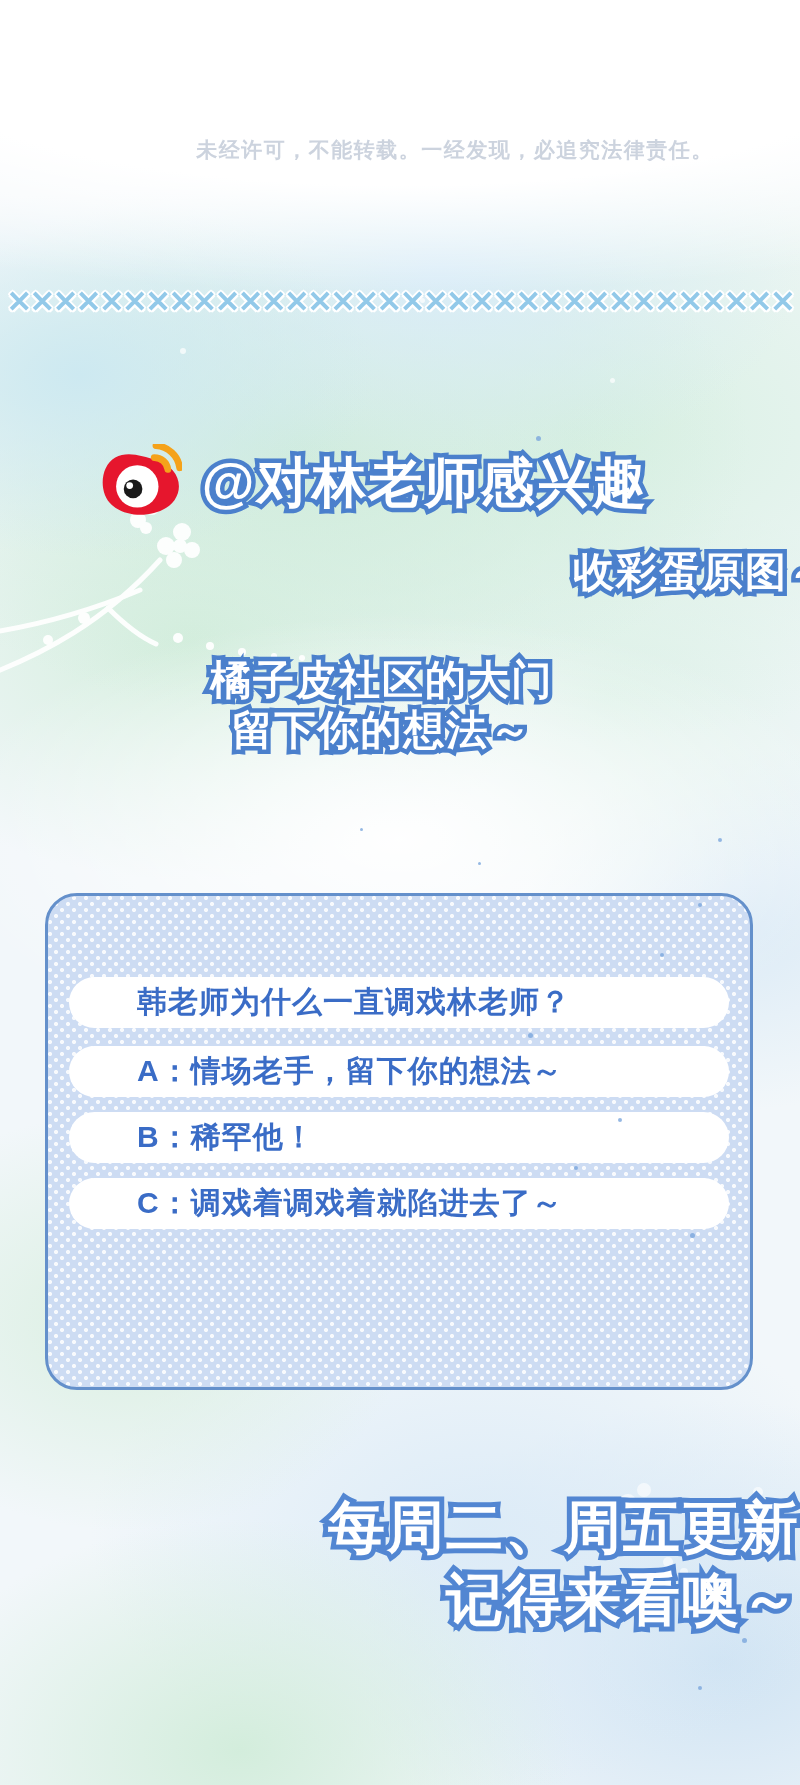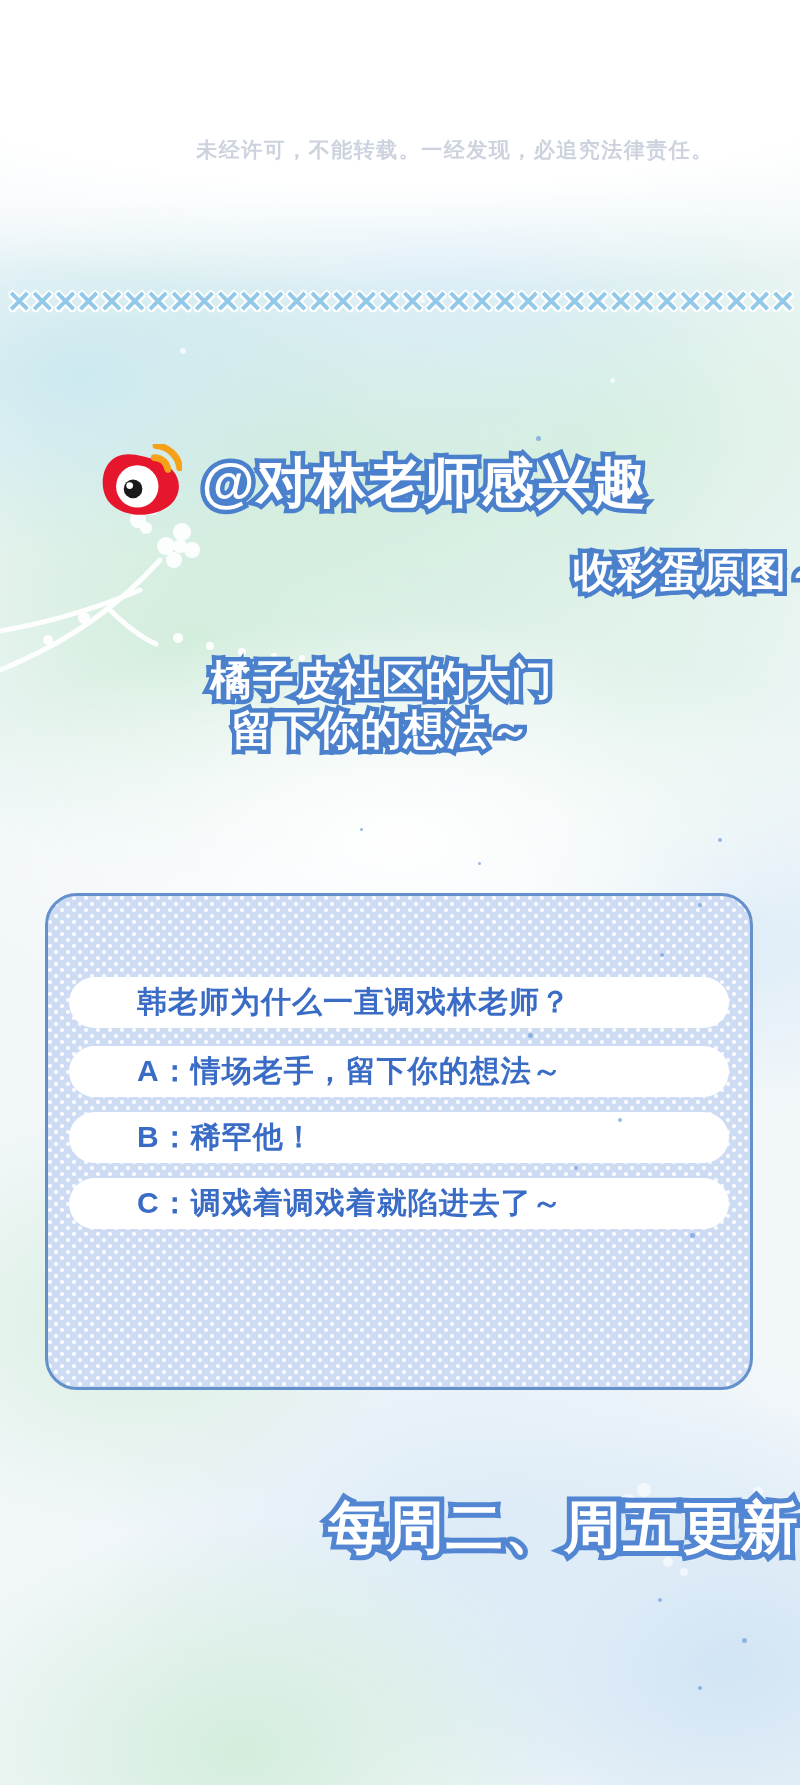--- a/index.html
+++ b/index.html
@@ -177,15 +177,16 @@
   <div class="speck blue" style="left:528px; top:1033px; width:5px; height:5px;"></div>
   <div class="speck blue" style="left:618px; top:1118px; width:4px; height:4px;"></div>
   <div class="speck blue" style="left:574px; top:1166px; width:4px; height:4px;"></div>
   <div class="speck blue" style="left:690px; top:1233px; width:5px; height:5px;"></div>
   <div class="speck blue" style="left:742px; top:1638px; width:5px; height:5px;"></div>
   <div class="speck blue" style="left:698px; top:1686px; width:4px; height:4px;"></div>
   <div class="speck blue" style="left:658px; top:1598px; width:4px; height:4px;"></div>
 
   <div class="footer-block">
     <div class="bubble footer-line">每周二、周五更新</div>
+    <div class="bubble footer-line">记得来看噢～</div>
   </div>
 
 </div>
 
 </body></html>

